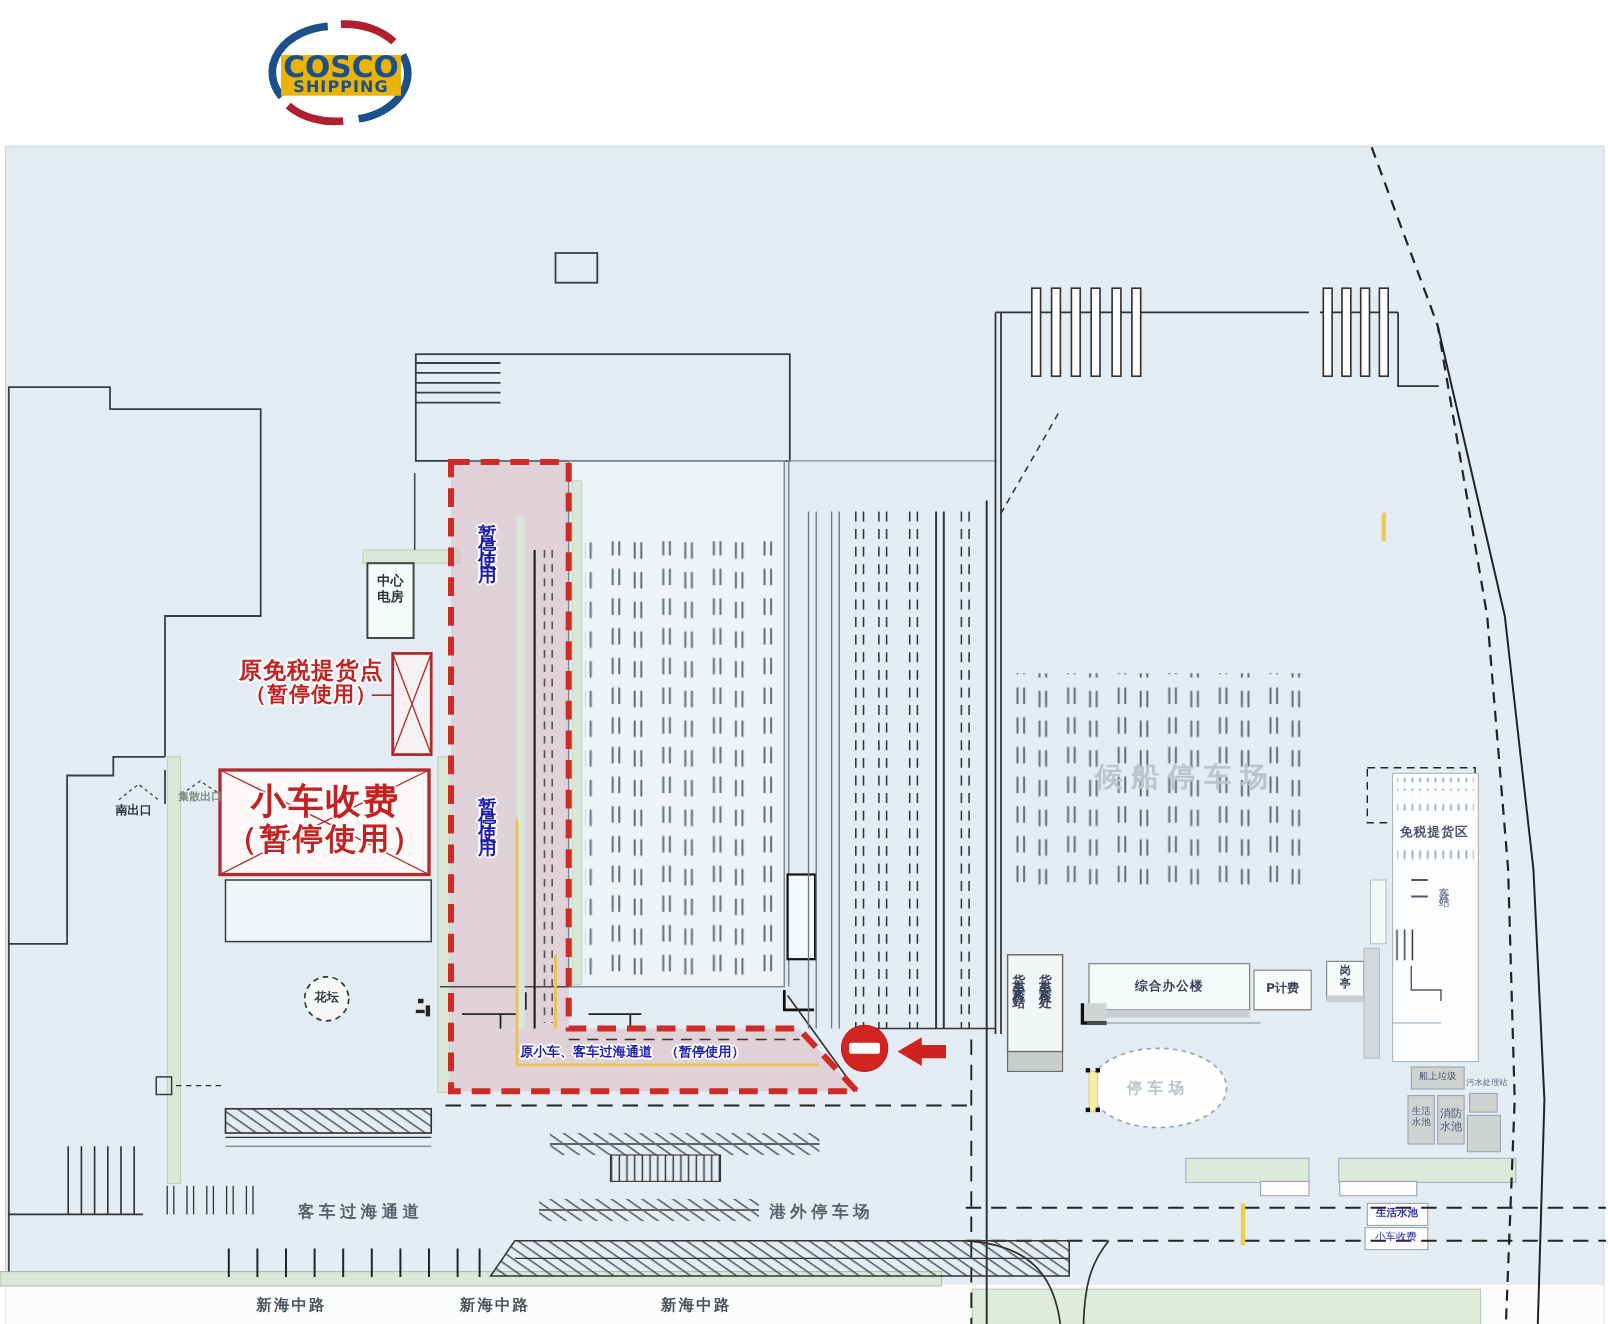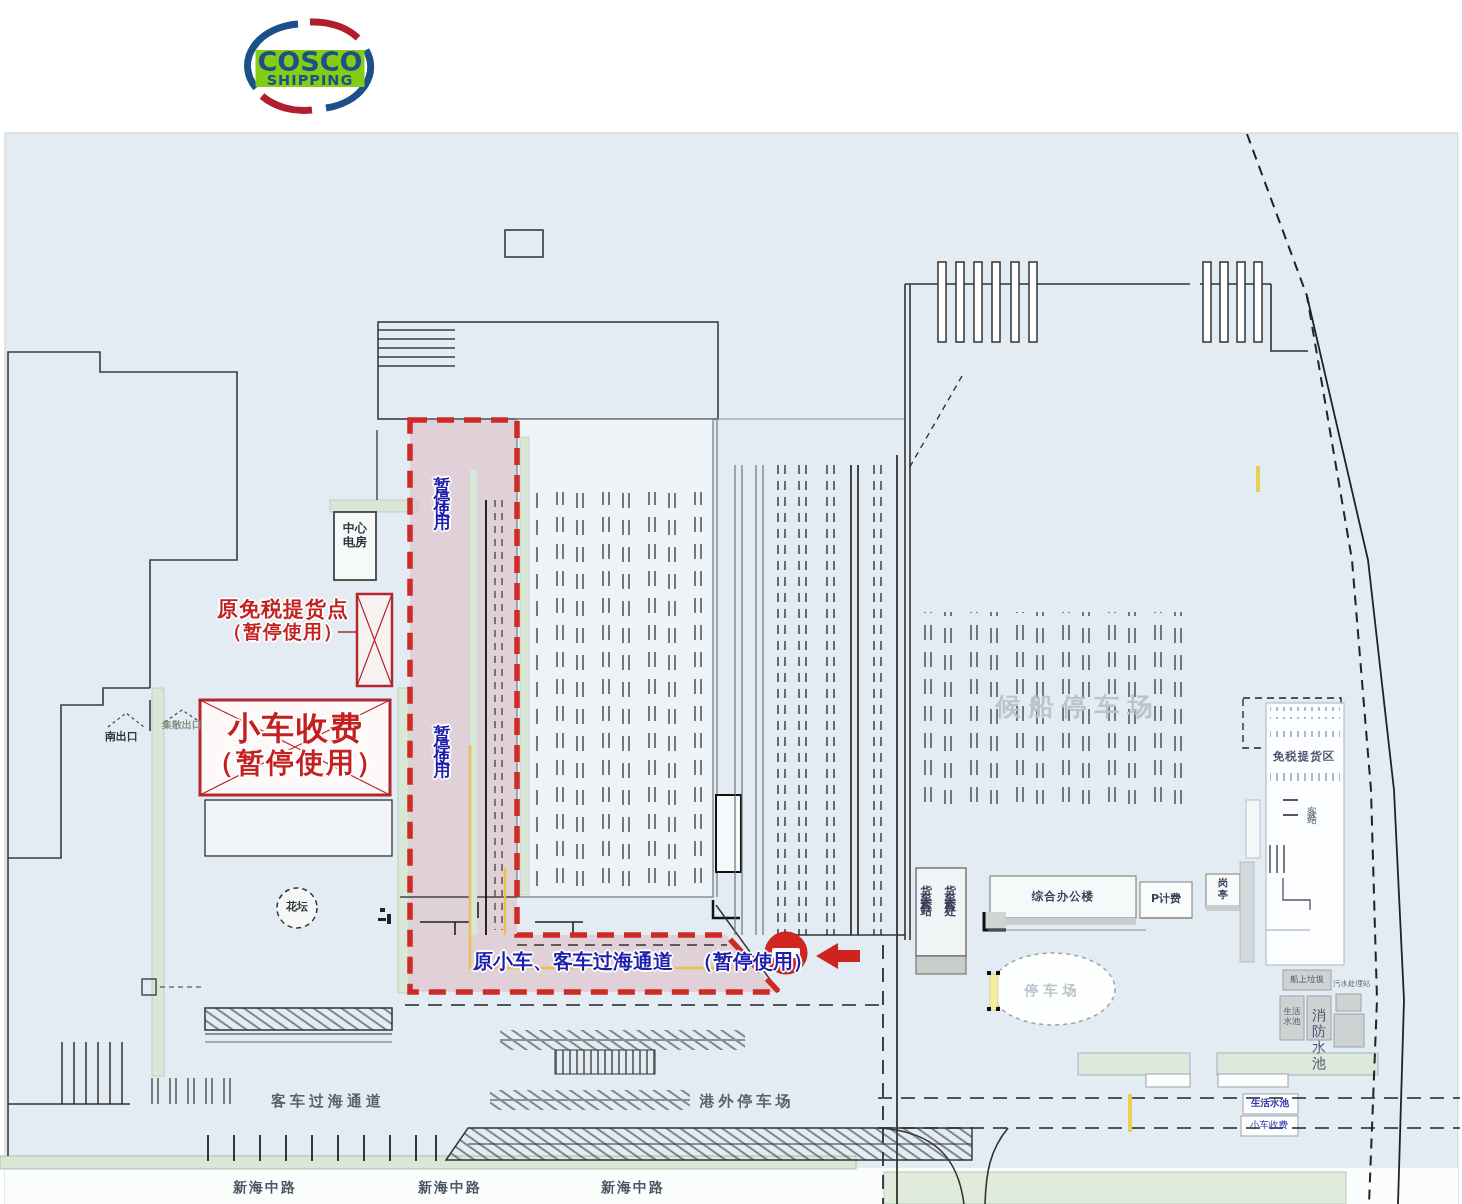--- a/index.html
+++ b/index.html
@@ -14,21 +14,21 @@
         0 2px 0 #fff,0 -2px 0 #fff,2px 0 0 #fff,-2px 0 0 #fff;}
   .redlbl{color:#c3201f;font-weight:800;}
   .bluelbl{color:#1d1dae;font-weight:700;}
   .graylbl{color:#b9c3cd;font-weight:600;}
   .smbld{color:#3a415a;font-weight:600;}
   .title-text{position:absolute;left:400px;top:26px;margin:0;font-size:57px;font-weight:900;
         color:#1b4f88;letter-spacing:2px;}
   .logo{position:absolute;left:226px;top:16px;width:168px;height:100px;}
   .logo-word{position:absolute;left:50%;top:34px;transform:translateX(-50%);
         color:#1c5088;font-weight:900;font-size:27px;letter-spacing:0;line-height:.9;
-        background:#84cc16;padding:0 2px;text-align:center;}
+        background:#eab308;padding:0 2px;text-align:center;}
   .logo-word .l2{display:block;font-size:14.5px;letter-spacing:1px;font-weight:800;}
 </style>
 </head>
 <body>
 
 <div id="stage">
 
   <div class="logo">
     <svg width="168" height="100" viewBox="0 0 168 100">
       <path d="M30,72 A56,42 0 0 1 72,8" stroke="#1c5088" stroke-width="7" fill="none"></path>
@@ -302,38 +302,38 @@
     <div style="font-size:28px;">（暂停使用）</div>
   </div>
 
   <div class="lbl" style="left:105px;top:731px;font-size:11px;font-weight:600;color:#2e3338;">南出口</div>
   <div class="lbl" style="left:162px;top:719px;font-size:10px;color:#7e8f7e;font-weight:bold;">集散出口</div>
   <div class="lbl wrap2" style="left:340px;top:522px;width:30px;font-size:12px;font-weight:600;color:#2e3338;">中心电房</div>
   <div class="lbl c" style="left:297px;top:901px;font-size:11px;font-weight:600;color:#2e3338;">花坛</div>
 
   <div class="lbl vtext bluelbl outw" style="left:432px;top:462px;font-size:17px;letter-spacing:13px;">暂停使用</div>
   <div class="lbl vtext bluelbl outw" style="left:432px;top:710px;font-size:17px;letter-spacing:13px;">暂停使用</div>
-  <div class="lbl bluelbl outw" style="left:441px;top:950px;font-size:20px;padding-left:32px;">原小车、客车过海通道　（暂停使用）</div>
+  <div class="lbl bluelbl outw" style="left:441px;top:950px;font-size:12px;padding-left:32px;">原小车、客车过海通道　（暂停使用）</div>
 
   <div class="lbl c graylbl" style="left:1078px;top:693px;font-size:25px;letter-spacing:8px;">候船停车场</div>
   <div class="lbl c graylbl" style="left:1053px;top:982px;font-size:14px;letter-spacing:5px;color:#b9c2ca;">停车场</div>
 
   <div class="lbl vtext smbld" style="left:919px;top:876px;font-size:11.5px;letter-spacing:5px;">货车安检站</div>
   <div class="lbl vtext smbld" style="left:943px;top:876px;font-size:11.5px;letter-spacing:5px;">货车安检处</div>
   <div class="lbl c smbld" style="left:1063px;top:890px;font-size:11.5px;letter-spacing:1px;">综合办公楼</div>
   <div class="lbl c smbld" style="left:1166px;top:893px;font-size:11px;">P计费</div>
   <div class="lbl wrap2 smbld" style="left:1215px;top:877px;width:16px;font-size:10px;">岗亭</div>
 
   <div class="lbl c smbld" style="left:1304px;top:750px;font-size:11.5px;letter-spacing:1px;color:#4a5370;">免税提货区</div>
   <div class="lbl vtext" style="left:1306px;top:798px;font-size:10px;letter-spacing:4px;color:#5a6480;">客运站</div>
 
   <div class="lbl c" style="left:1307px;top:975px;font-size:8.5px;color:#4a5370;">船上垃圾</div>
   <div class="lbl" style="left:1333px;top:980px;font-size:7.5px;color:#5a6480;">污水处理站</div>
   <div class="lbl wrap2" style="left:1281px;top:1007px;width:22px;font-size:8.5px;color:#4a5370;">生活水池</div>
-  <div class="lbl wrap2" style="left:1308px;top:1007px;width:22px;font-size:14px;color:#4a5370;">消防水池</div>
+  <div class="lbl wrap2" style="left:1308px;top:1007px;width:22px;font-size:10px;color:#4a5370;">消防水池</div>
 
   <div class="lbl c" style="left:1270px;top:1098px;font-size:9.5px;color:#2a2fae;font-weight:600;">生活水池</div>
   <div class="lbl c" style="left:1269px;top:1120px;font-size:9.5px;color:#2a2fae;font-weight:400;">小车收费</div>
 
   <div class="lbl c" style="left:328px;top:1093px;font-size:15px;letter-spacing:4px;font-weight:600;color:#55626e;">客车过海通道</div>
   <div class="lbl c" style="left:747px;top:1093px;font-size:15px;letter-spacing:4px;font-weight:600;color:#55626e;">港外停车场</div>
 
   <div class="lbl c" style="left:265px;top:1179px;font-size:14px;letter-spacing:2px;font-weight:600;color:#49555f;">新海中路</div>
   <div class="lbl c" style="left:450px;top:1179px;font-size:14px;letter-spacing:2px;font-weight:600;color:#49555f;">新海中路</div>
   <div class="lbl c" style="left:633px;top:1179px;font-size:14px;letter-spacing:2px;font-weight:600;color:#49555f;">新海中路</div>

